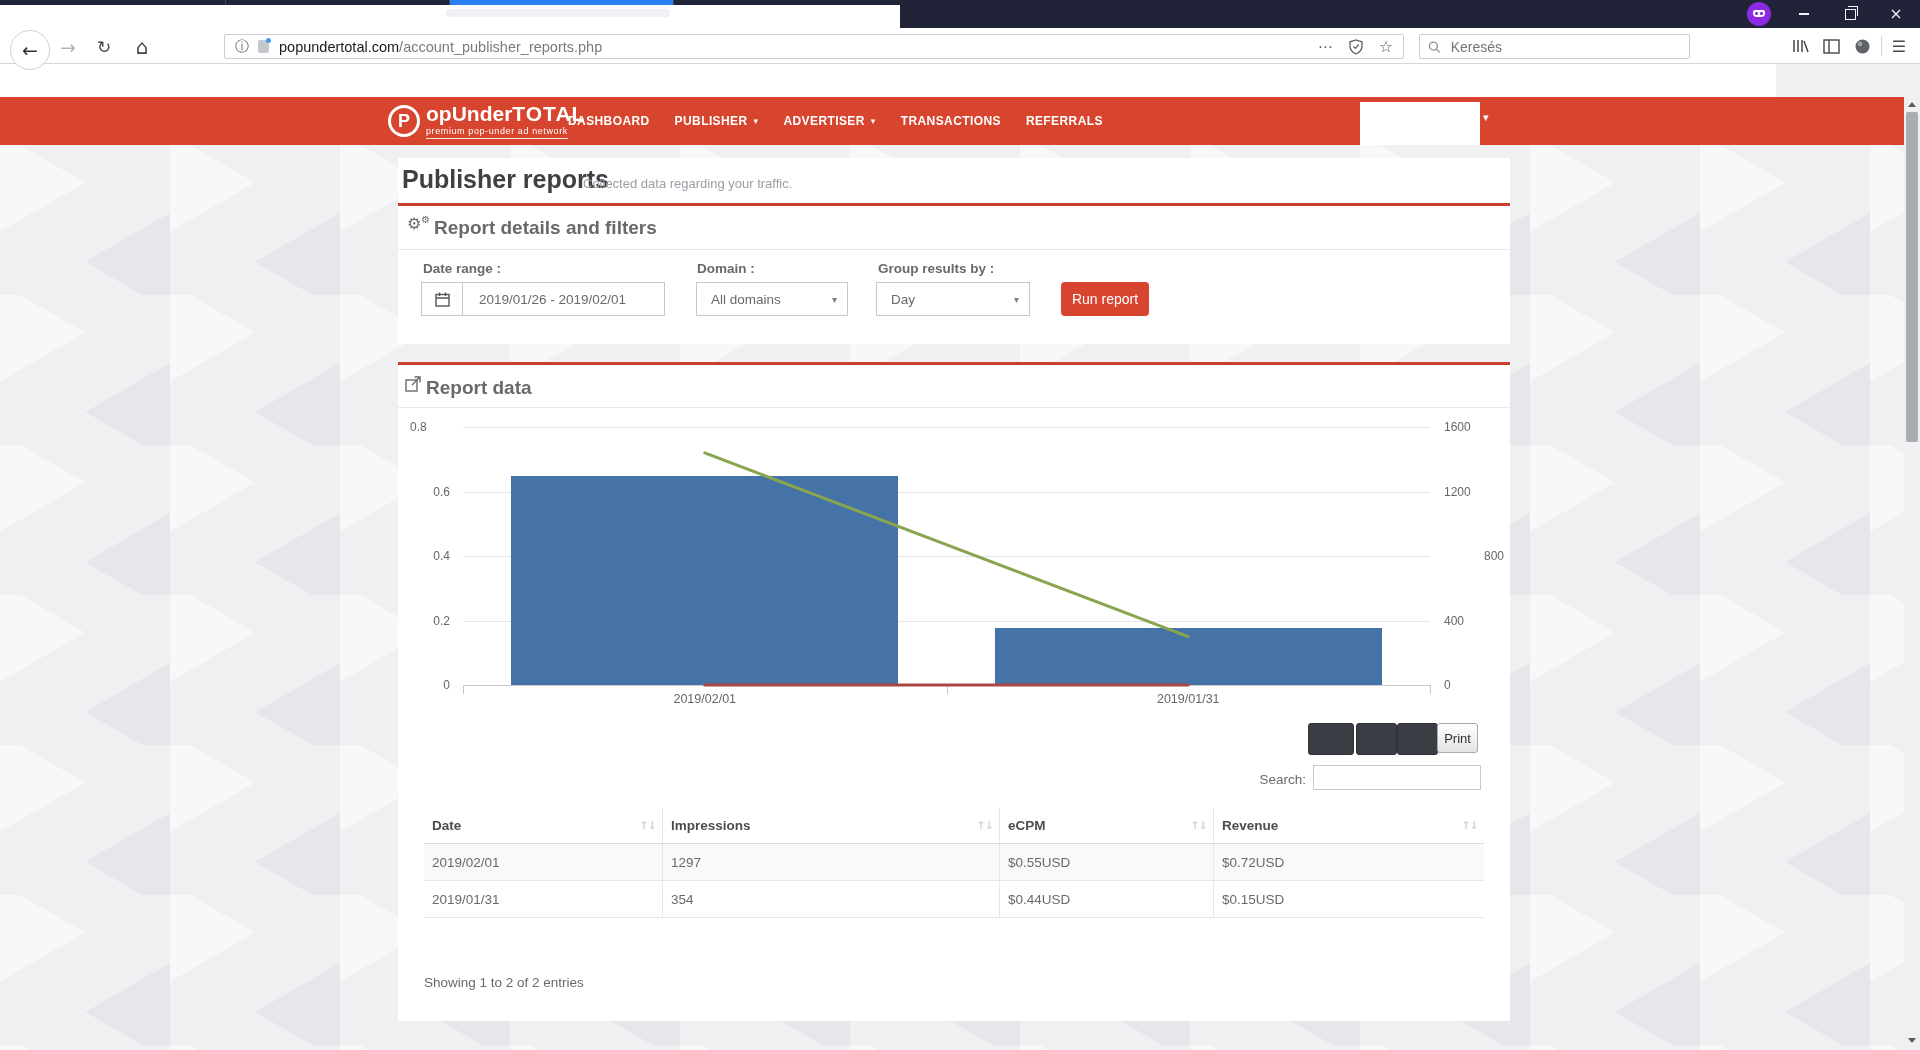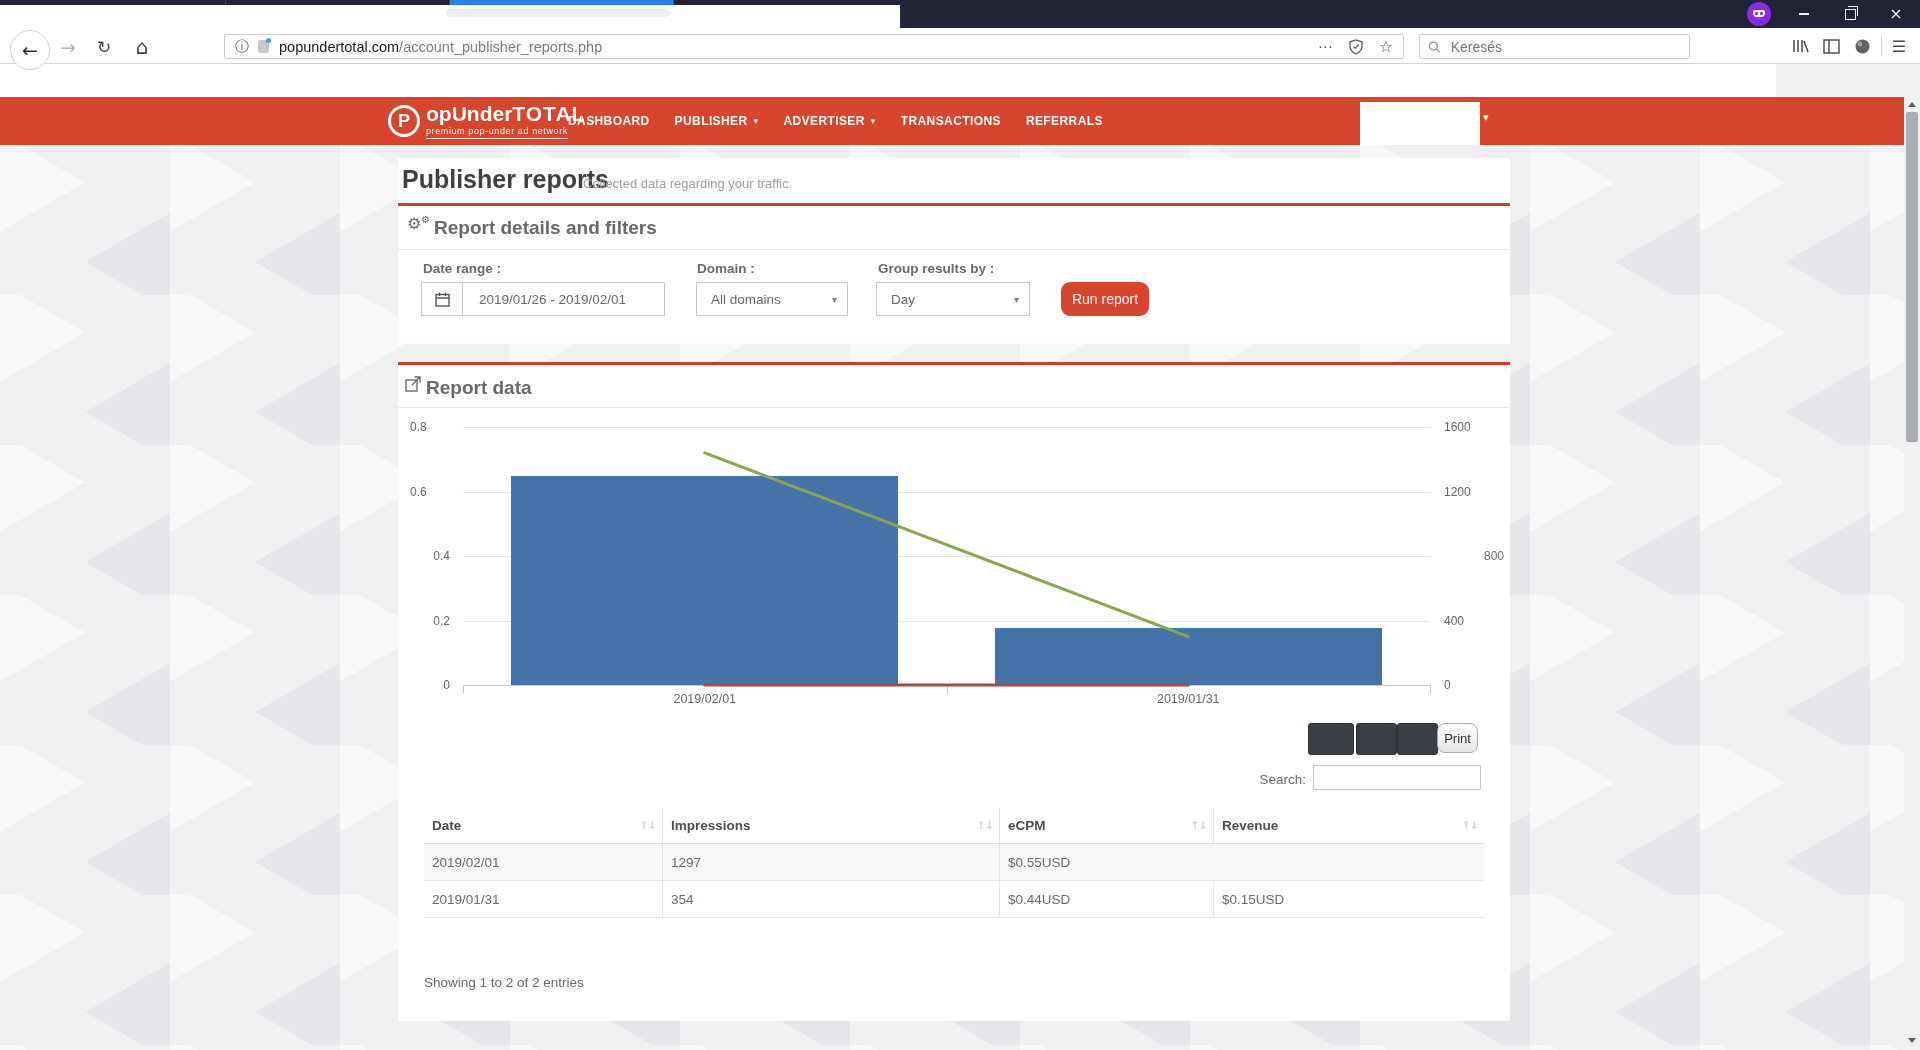--- a/index.html
+++ b/index.html
@@ -26,29 +26,29 @@
     background-image:
       conic-gradient(from 240deg at 50% 25%, rgba(255,255,255,.55) 0 60deg, rgba(0,0,0,0) 60deg),
       conic-gradient(from 60deg at 50% 78%, rgba(219,219,226,.45) 0 60deg, rgba(0,0,0,0) 60deg);
     background-size:170px 150px;}
   .card{background:#fff;}
   .panel-top{border-top:3px solid #cb3f2c;}
   .panel-head{font-size:19px;font-weight:bold;color:#676a6c;}
   .flabel{font-size:13.5px;font-weight:bold;color:#676a6c;}
   .finput{border:1px solid #c8c8c8;background:#fff;font-size:13.5px;color:#676a6c;
     display:flex;align-items:center;box-sizing:border-box;}
-  .btn-red{background:#d8452e;color:#fff;border:none;border-radius:9px;font-size:14px;
+  .btn-red{background:#d8452e;color:#fff;border:none;border-radius:4px;font-size:14px;
     display:flex;align-items:center;justify-content:center;cursor:pointer;font-family:"Liberation Sans",sans-serif;}
   .gridline{background:#e6e6e6;height:1px;}
   .axlabel{font-size:12px;color:#666;position:absolute;}
   .xlabel{font-size:12.5px;color:#666;position:absolute;text-align:center;}
   .bar{position:absolute;}
   .export-btn{position:absolute;background:#3a3e44;border:1px solid #2e3136;border-radius:3px;cursor:pointer;}
   .print-btn{position:absolute;background:linear-gradient(#ffffff,#e4e4e4);border:1px solid #aaa;
-    border-radius:8px;font-size:13px;color:#333;display:flex;align-items:center;justify-content:center;cursor:pointer;}
+    border-radius:3px;font-size:13px;color:#333;display:flex;align-items:center;justify-content:center;cursor:pointer;}
   .tbl{position:absolute;font-size:13.5px;color:#676a6c;}
   .tbl-row{display:grid;grid-template-columns:238px 337px 214px 271px;}
   .tbl-cell{padding-left:8px;display:flex;align-items:center;position:relative;box-sizing:border-box;}
   .tbl-cell.bl{border-left:1px solid #e7e7e7;}
   .tbl-head .tbl-cell{font-weight:bold;color:#4a4d51;height:35px;}
   .sort-ic{position:absolute;right:6px;color:#d2d2d2;font-size:11px;letter-spacing:-1px;font-family:"DejaVu Sans",sans-serif;}
   .hline{background:#e7e7e7;height:1px;position:absolute;left:0;right:0;}
   .scroll-arrow{width:0;height:0;position:absolute;left:4px;}
   .up{border-left:4px solid transparent;border-right:4px solid transparent;border-bottom:5px solid #5a5a5e;}
   .down{border-left:4px solid transparent;border-right:4px solid transparent;border-top:5px solid #5a5a5e;}
@@ -248,21 +248,21 @@
     </div>
   </div>
 
   <div class="abs" id="chart-layer" style="left:0;top:0;width:1920px;height:1050px;pointer-events:none;">
       <div class="axlabel" style="left: 410px; top: 678px; width: 40px; text-align: right;">0</div>
       <div class="gridline" style="left: 463px; top: 620.5px; width: 967px; position: absolute;"></div>
       <div class="axlabel" style="left: 410px; top: 613.5px; width: 40px; text-align: right;">0.2</div>
       <div class="gridline" style="left: 463px; top: 556px; width: 967px; position: absolute;"></div>
       <div class="axlabel" style="left: 410px; top: 549px; width: 40px; text-align: right;">0.4</div>
       <div class="gridline" style="left: 463px; top: 491.5px; width: 967px; position: absolute;"></div>
-      <div class="axlabel" style="left: 410px; top: 484.5px; width: 40px; text-align: left;">0.6</div>
+      <div class="axlabel" style="left: 410px; top: 484.5px; width: 40px; text-align: right;">0.6</div>
       <div class="gridline" style="left: 463px; top: 427px; width: 967px; position: absolute;"></div>
       <div class="axlabel" style="left: 410px; top: 420px; width: 40px; text-align: left;">0.8</div>
       <div class="axlabel" style="left: 1444px; top: 678px; width: 44px;">0</div>
       <div class="axlabel" style="left: 1444px; top: 613.5px; width: 44px;">400</div>
       <div class="axlabel" style="left: 1444px; top: 549px; width: 44px; margin-left: 40px;">800</div>
       <div class="axlabel" style="left: 1444px; top: 484.5px; width: 44px;">1200</div>
       <div class="axlabel" style="left: 1444px; top: 420px; width: 44px;">1600</div>
       <div style="position: absolute; left: 463px; top: 685px; width: 967px; height: 1px; background: rgb(201, 201, 201);"></div>
       <div style="position: absolute; left: 463px; top: 685px; width: 1px; height: 9px; background: rgb(201, 201, 201);"></div>
       <div style="position: absolute; left: 946.5px; top: 685px; width: 1px; height: 9px; background: rgb(201, 201, 201);"></div>
@@ -294,20 +294,21 @@
         <div class="tbl-cell bl">
           <span>Revenue</span>
           <span class="sort-ic">↑↓</span>
         </div>
       </div>
       <div style="position: relative; height: 1px; background: rgb(220, 220, 220);"></div>
       <div class="tbl-row" style="height: 36px; background: rgb(249, 249, 249); border-bottom: 1px solid rgb(231, 231, 231);">
         <div class="tbl-cell">2019/02/01</div>
         <div class="tbl-cell bl">1297</div>
         <div class="tbl-cell bl">$0.55USD</div>
+        <div class="tbl-cell bl">$0.72USD</div>
       </div>
       <div class="tbl-row" style="height: 36px; background: rgb(255, 255, 255); border-bottom: 1px solid rgb(231, 231, 231);">
         <div class="tbl-cell">2019/01/31</div>
         <div class="tbl-cell bl">354</div>
         <div class="tbl-cell bl">$0.44USD</div>
         <div class="tbl-cell bl">$0.15USD</div>
       </div>
     </div>
 
 </div>

